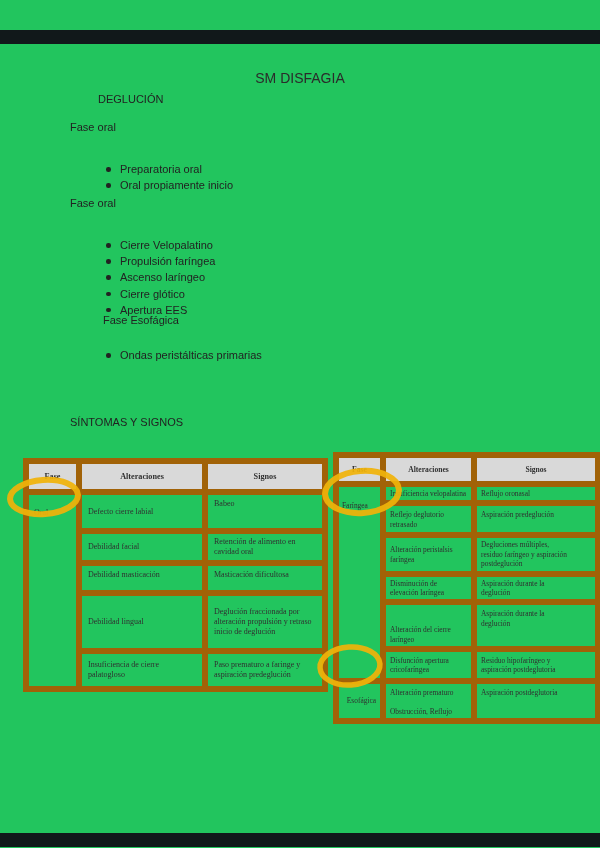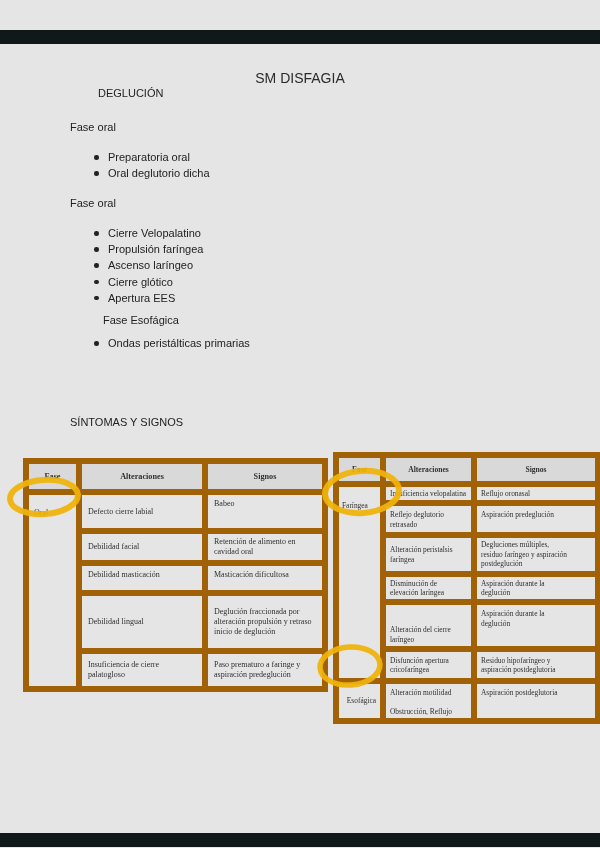--- a/index.html
+++ b/index.html
@@ -1,32 +1,32 @@
 <!DOCTYPE html>
 <html><head>
 <meta charset="utf-8">
 <style>
   html,body{margin:0;padding:0;}
-  .page{position:relative;width:600px;height:848px;background:#e5e5e5;overflow:hidden;
+  .page{position:relative;width:600px;height:848px;background:#22c55e;overflow:hidden;
         font-family:"Liberation Sans",sans-serif;color:#232323;text-decoration:underline;}
   .sep-bar{position:absolute;left:0;width:600px;height:14px;background:#11181a;}
   .sep-top{top:30px;}
   .sep-bottom{top:833px;}
 
   .doc-title{position:absolute;top:69px;left:0;width:600px;text-align:center;
              font-size:14px;line-height:18px;color:#2b2b2b;}
   .h-block{position:absolute;left:70px;font-size:11px;line-height:15px;color:#222;}
-  .t-degl{top:86px;padding-left:28px;}
+  .t-degl{top:92px;padding-left:28px;}
   .t-s0{top:120px;}
   .t-s1{top:196px;}
   .t-s2{top:313px;padding-left:33px;}
   .t-nervios{top:387px;}
   .t-signos{top:415px;}
 
-  ul.blist{position:absolute;left:108px;margin:0;padding:0;list-style:none;
+  ul.blist{position:absolute;left:108px;margin:12px;padding:0;list-style:none;
            font-size:11px;color:#222;}
   ul.blist li{position:relative;line-height:16.2px;}
   ul.blist li::before{content:"";position:absolute;left:-14px;top:6px;width:4.5px;height:4.5px;
            border-radius:50%;background:#222;}
   .l-s0{top:149px;}
   .l-s1{top:225px;}
   .l-s2{top:335px;}
 
   table.dtab{position:absolute;border-collapse:collapse;table-layout:fixed;
              font-family:"Liberation Serif",serif;color:#303030;}
@@ -56,21 +56,21 @@
 
   <div class="sep-bar sep-top"></div>
 
   <div class="doc-title">SM DISFAGIA</div>
 
   <div class="h-block t-degl">DEGLUCIÓN</div>
 
   <div class="h-block t-s0">Fase oral</div>
   <ul class="blist l-s0">
     <li>Preparatoria oral</li>
-    <li>Oral deglutorio dicha</li>
+    <li>Oral propiamente inicio</li>
   </ul>
 
   <div class="h-block t-s1">Fase oral</div>
   <ul class="blist l-s1">
     <li>Cierre Velopalatino</li>
     <li>Propulsión faríngea</li>
     <li>Ascenso laríngeo</li>
     <li>Cierre glótico</li>
     <li>Apertura EES</li>
   </ul>
@@ -168,21 +168,21 @@
       <td>
             <span class="cw">Disfunción apertura cricofaríngea</span>
           </td>
       <td>
             <span class="cw">Residuo hipofaríngeo y aspiración postdeglutoria</span>
           </td>
     </tr>
     <tr style="height:35px;">
       <td style="vertical-align:middle;padding-left:3px;text-align:right;">Esofágica</td>
       <td class="eso-alt">
-        <span>Alteración motilidad</span>
+        <span>Alteración prematuro</span>
         <span class="ln2">Obstrucción, Reflujo</span>
       </td>
       <td style="vertical-align:top;padding-top:4px;">
             <span class="cw">Aspiración postdeglutoria</span>
           </td>
     </tr>
   </tbody>
     </table>
 
   <svg class="marks" viewBox="0 0 600 848">

